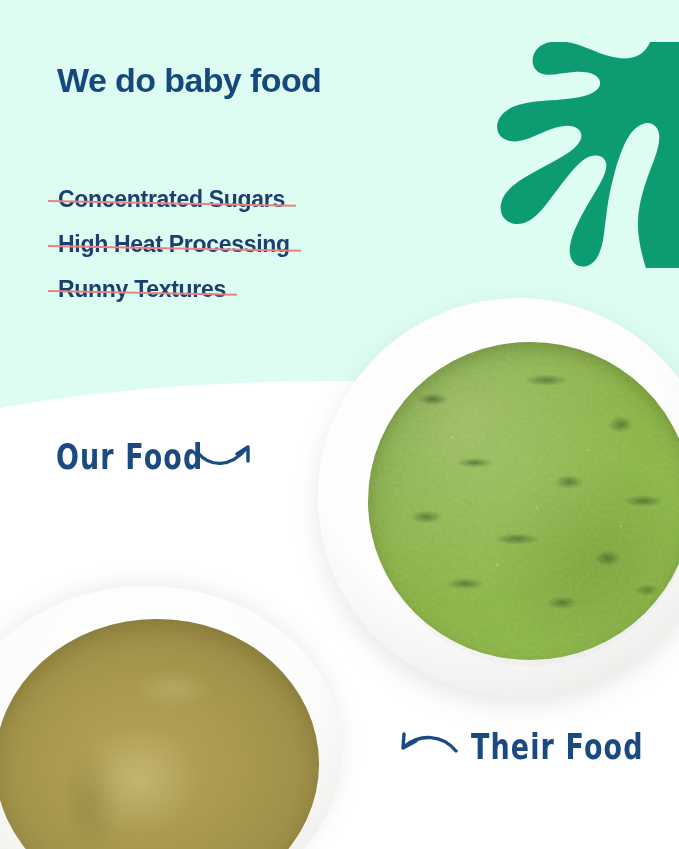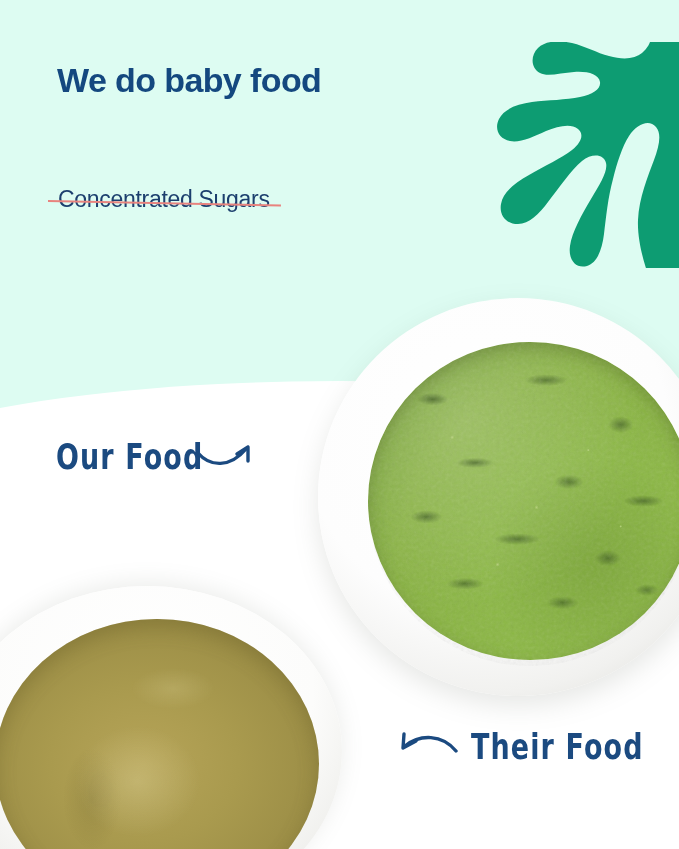--- a/index.html
+++ b/index.html
@@ -64,21 +64,21 @@
     position: absolute;
     left: 56px;
     top: 188px;
     width: 420px;
   }
   .nope-item {
     position: relative;
     display: inline-block;
     color: #1c3f6e;
     font-size: 23px;
-    font-weight: 400;
+    font-weight: 700;
     letter-spacing: -0.3px;
     line-height: 1;
     padding: 0 2px;
     margin-bottom: 22px;
     clear: both;
     white-space: nowrap;
   }
   .nope-row { display: block; }
   .nope-item .strike {
     position: absolute;
@@ -250,20 +250,32 @@
     <div>We do baby food</div>
   </div>
 
   <div class="nope-list">
     <div class="nope-row">
       <span class="nope-item">
         <span>Concentrated Sugars</span>
         <span class="strike"></span>
       </span>
     </div>
+    <div class="nope-row">
+      <span class="nope-item">
+        <span>High Heat Processing</span>
+        <span class="strike"></span>
+      </span>
+    </div>
+    <div class="nope-row">
+      <span class="nope-item">
+        <span>Runny Textures</span>
+        <span class="strike"></span>
+      </span>
+    </div>
   </div>
 
   <div class="bowl bowl-green">
     <div class="inner">
       <div class="texture"></div>
       <svg class="grain" viewBox="0 0 100 100" preserveAspectRatio="none">
         <defs>
           <filter id="gnoise">
             <feTurbulence type="fractalNoise" baseFrequency="0.9" numOctaves="4" stitchTiles="stitch"></feTurbulence>
             <feColorMatrix type="saturate" values="0"></feColorMatrix>

